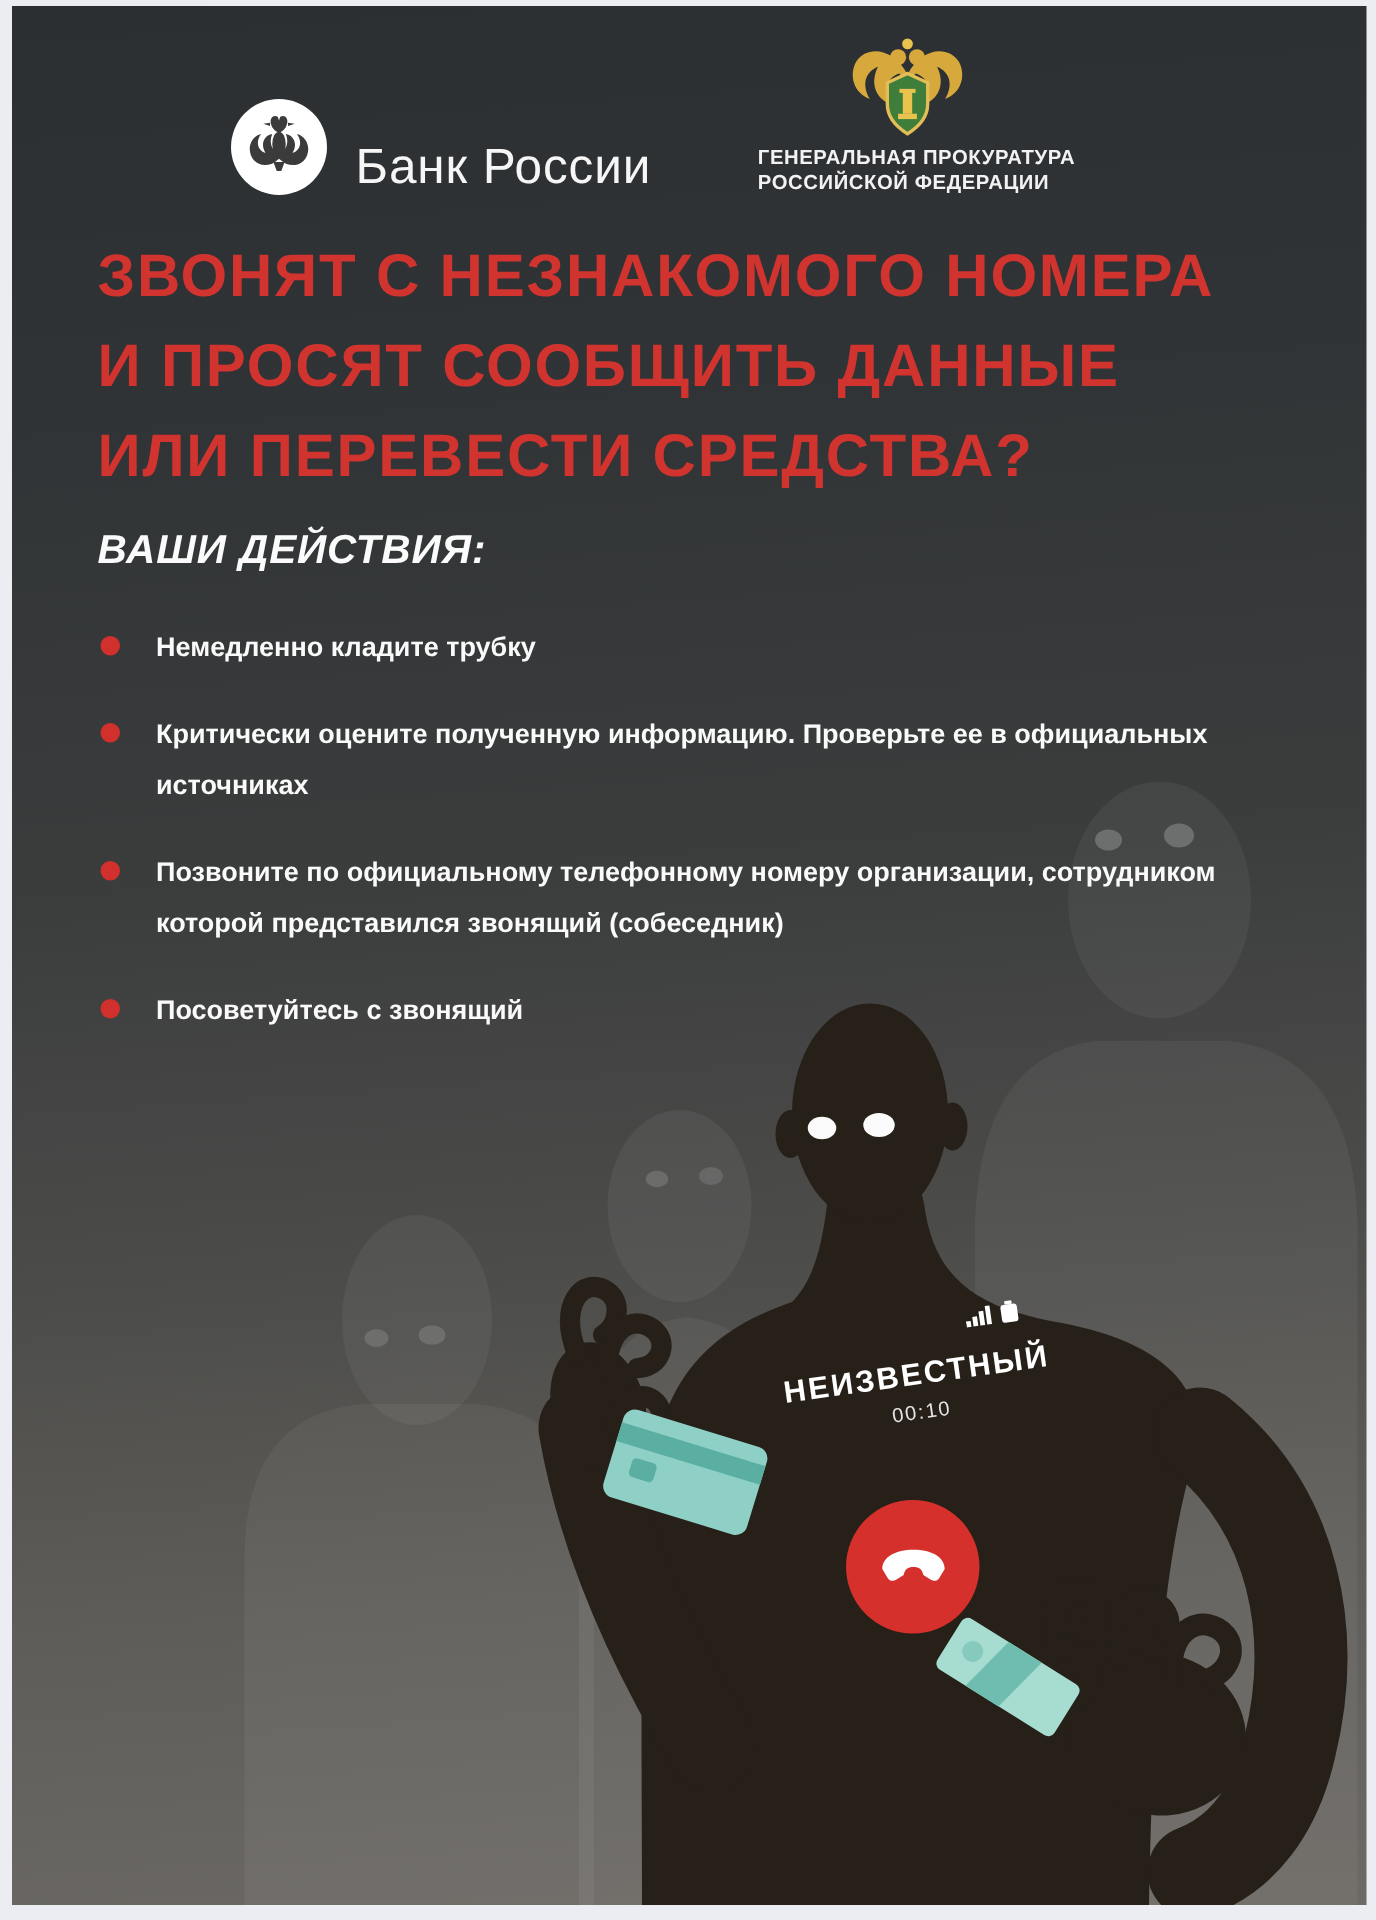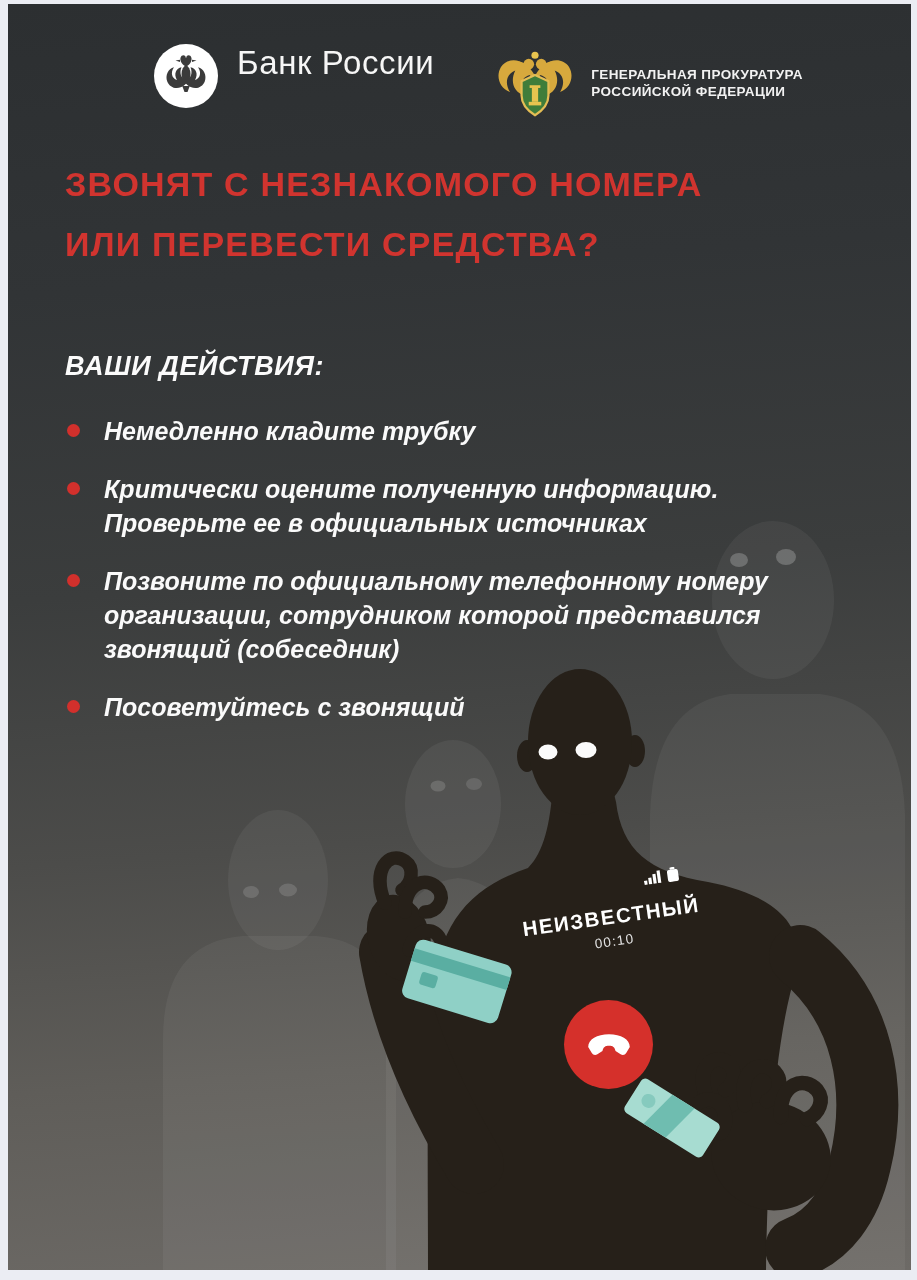--- a/index.html
+++ b/index.html
@@ -7,35 +7,35 @@
     width:917px;height:1280px;position:relative;overflow:hidden;
     background:#ebedf3;
     font-family:"Liberation Sans","DejaVu Sans",sans-serif;
   }
   .poster{
     position:absolute;left:8px;top:4px;width:903px;height:1266px;
     overflow:hidden;
     background:linear-gradient(176deg,#2c2f31 0%,#313436 22%,#3b3d3d 45%,#4c4c4a 65%,#5f5d59 82%,#6d6a66 100%);
   }
   
-  .header{position:absolute;left:146px;top:40px;right:30px;height:86px;display:flex;align-items:flex-start;}
+  .header{position:absolute;left:146px;top:40px;right:30px;height:86px;display:flex;align-items:flex-end;}
   .cbr-logo{width:64px;height:64px;border-radius:50%;background:#ffffff;display:flex;align-items:center;justify-content:center;flex:0 0 auto;}
   .cbr-name{color:#f6f6f6;font-size:33px;font-weight:400;letter-spacing:.6px;margin-left:19px;white-space:nowrap;}
-  .gp{display:flex;align-items:center;margin-left:58px;}
+  .gp{display:flex;align-items:center;margin-left:58px;flex-direction:column;}
   .gp-emblem{width:86px;height:78px;flex:0 0 auto;}
   .gp-name{color:#f2f2f2;font-size:13.5px;font-weight:700;line-height:17px;letter-spacing:.4px;margin-left:13px;text-transform:uppercase;}
   
   .title{position:absolute;left:57px;top:150px;width:820px;color:#d1342f;
-    font-size:34px;font-weight:700;letter-spacing:1.2px;line-height:60px;text-transform:uppercase;}
+    font-size:40px;font-weight:700;letter-spacing:1.2px;line-height:60px;text-transform:uppercase;}
   
   .actions{position:absolute;left:57px;top:347px;width:790px;z-index:3;}
   .actions-heading{color:#fbfbfb;font-size:27px;font-weight:700;letter-spacing:.6px;text-transform:uppercase;font-style:italic;}
   .actions-list{list-style:none;margin:32px 0 0 0;padding:0;}
   .actions-list li{position:relative;padding-left:39px;margin-bottom:24px;
-    color:#fafafa;font-size:25px;font-weight:700;line-height:34px;max-width:720px;font-style:italic;}
+    color:#fafafa;font-size:18px;font-weight:700;line-height:34px;max-width:720px;}
   .bullet-dot{position:absolute;left:2px;top:10px;width:13px;height:13px;border-radius:50%;background:#d2302c;}
   
   .illustration{position:absolute;left:0;top:0;width:903px;height:1266px;z-index:1;}
   .call-ui{position:absolute;left:505px;top:872px;width:195px;z-index:2;transform:rotate(-8deg);text-align:center;}
   .call-status{text-align:right;padding-right:16px;height:16px;}
   .caller-name{color:#ffffff;font-size:20.5px;font-weight:600;letter-spacing:1.6px;margin-top:13px;white-space:nowrap;}
   .call-timer{color:#e4e4e4;font-size:13.5px;letter-spacing:1.2px;margin-top:5px;}
   .decline-btn{position:absolute;left:556px;top:996px;width:89px;height:89px;border-radius:50%;
     background:#d5302b;z-index:2;display:flex;align-items:center;justify-content:center;}
 </style>
@@ -81,20 +81,21 @@
       </span>
       <div class="gp-name">
         <div>ГЕНЕРАЛЬНАЯ ПРОКУРАТУРА</div>
         <div>РОССИЙСКОЙ ФЕДЕРАЦИИ</div>
       </div>
     </div>
   </div>
 
   <div class="title">
     <div>ЗВОНЯТ С НЕЗНАКОМОГО НОМЕРА</div>
+    <div>И ПРОСЯТ СООБЩИТЬ ДАННЫЕ</div>
     <div>ИЛИ ПЕРЕВЕСТИ СРЕДСТВА?</div>
   </div>
 
   <div class="actions">
     <div class="actions-heading">ВАШИ ДЕЙСТВИЯ:</div>
     <ul class="actions-list">
       <li>
         <span class="bullet-dot"></span>
         <span>Немедленно кладите трубку</span>
       </li>

